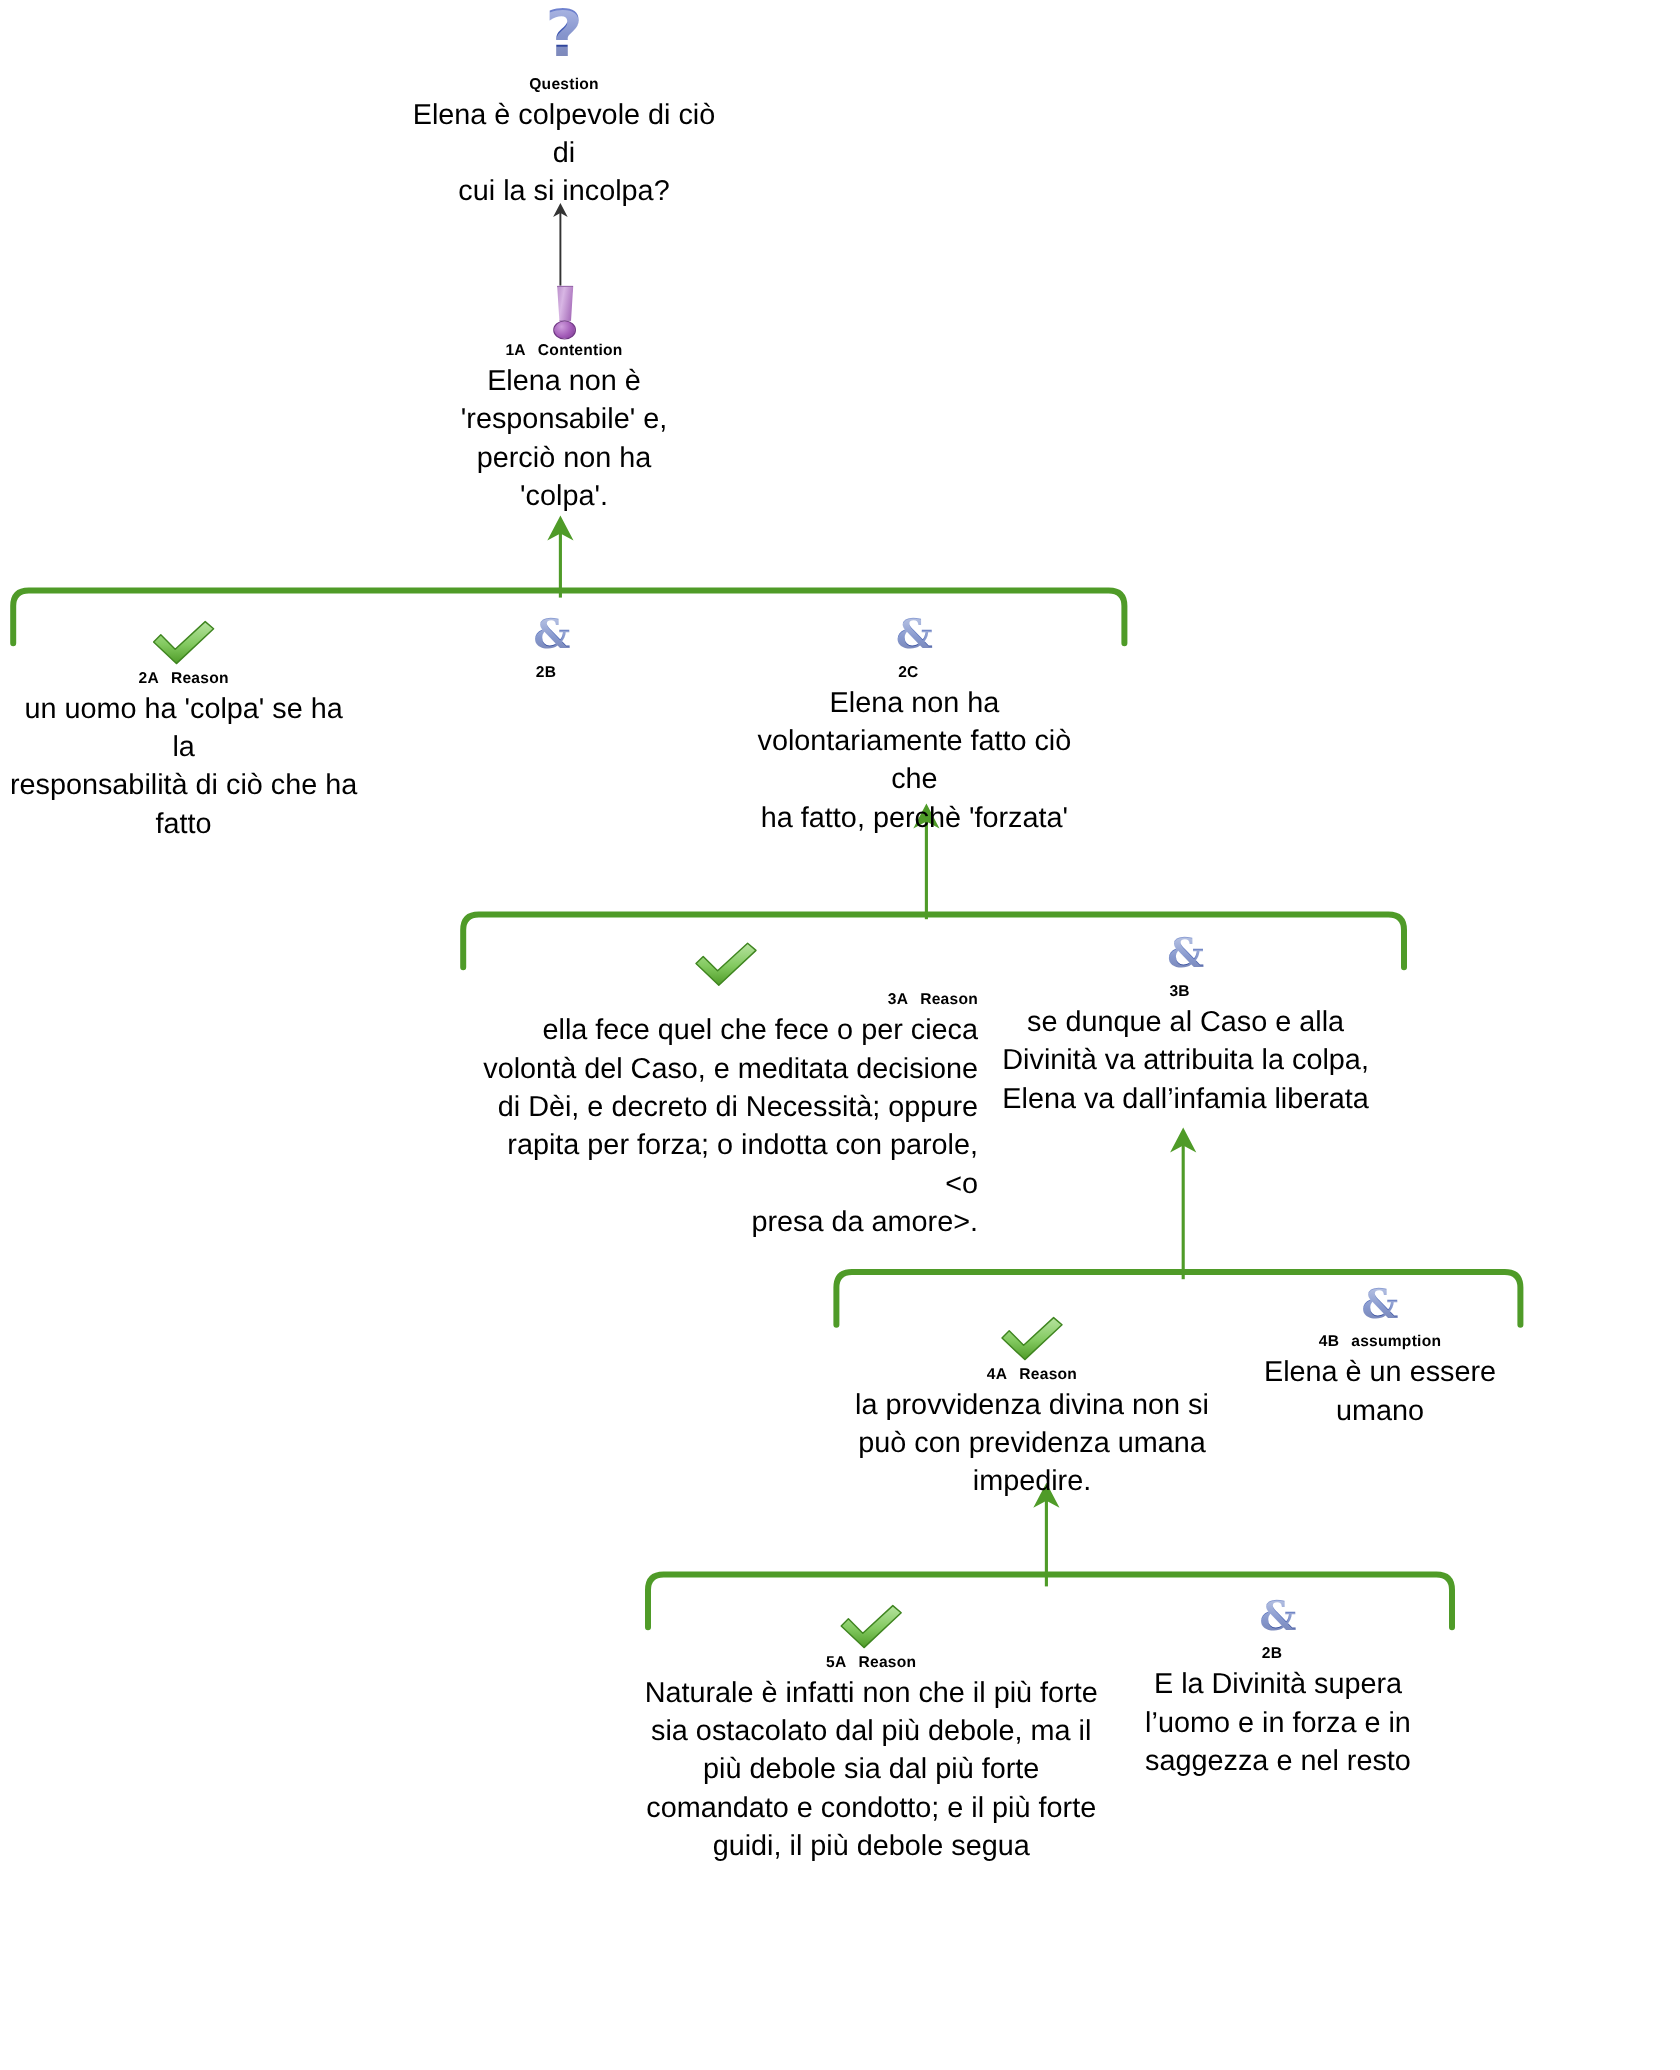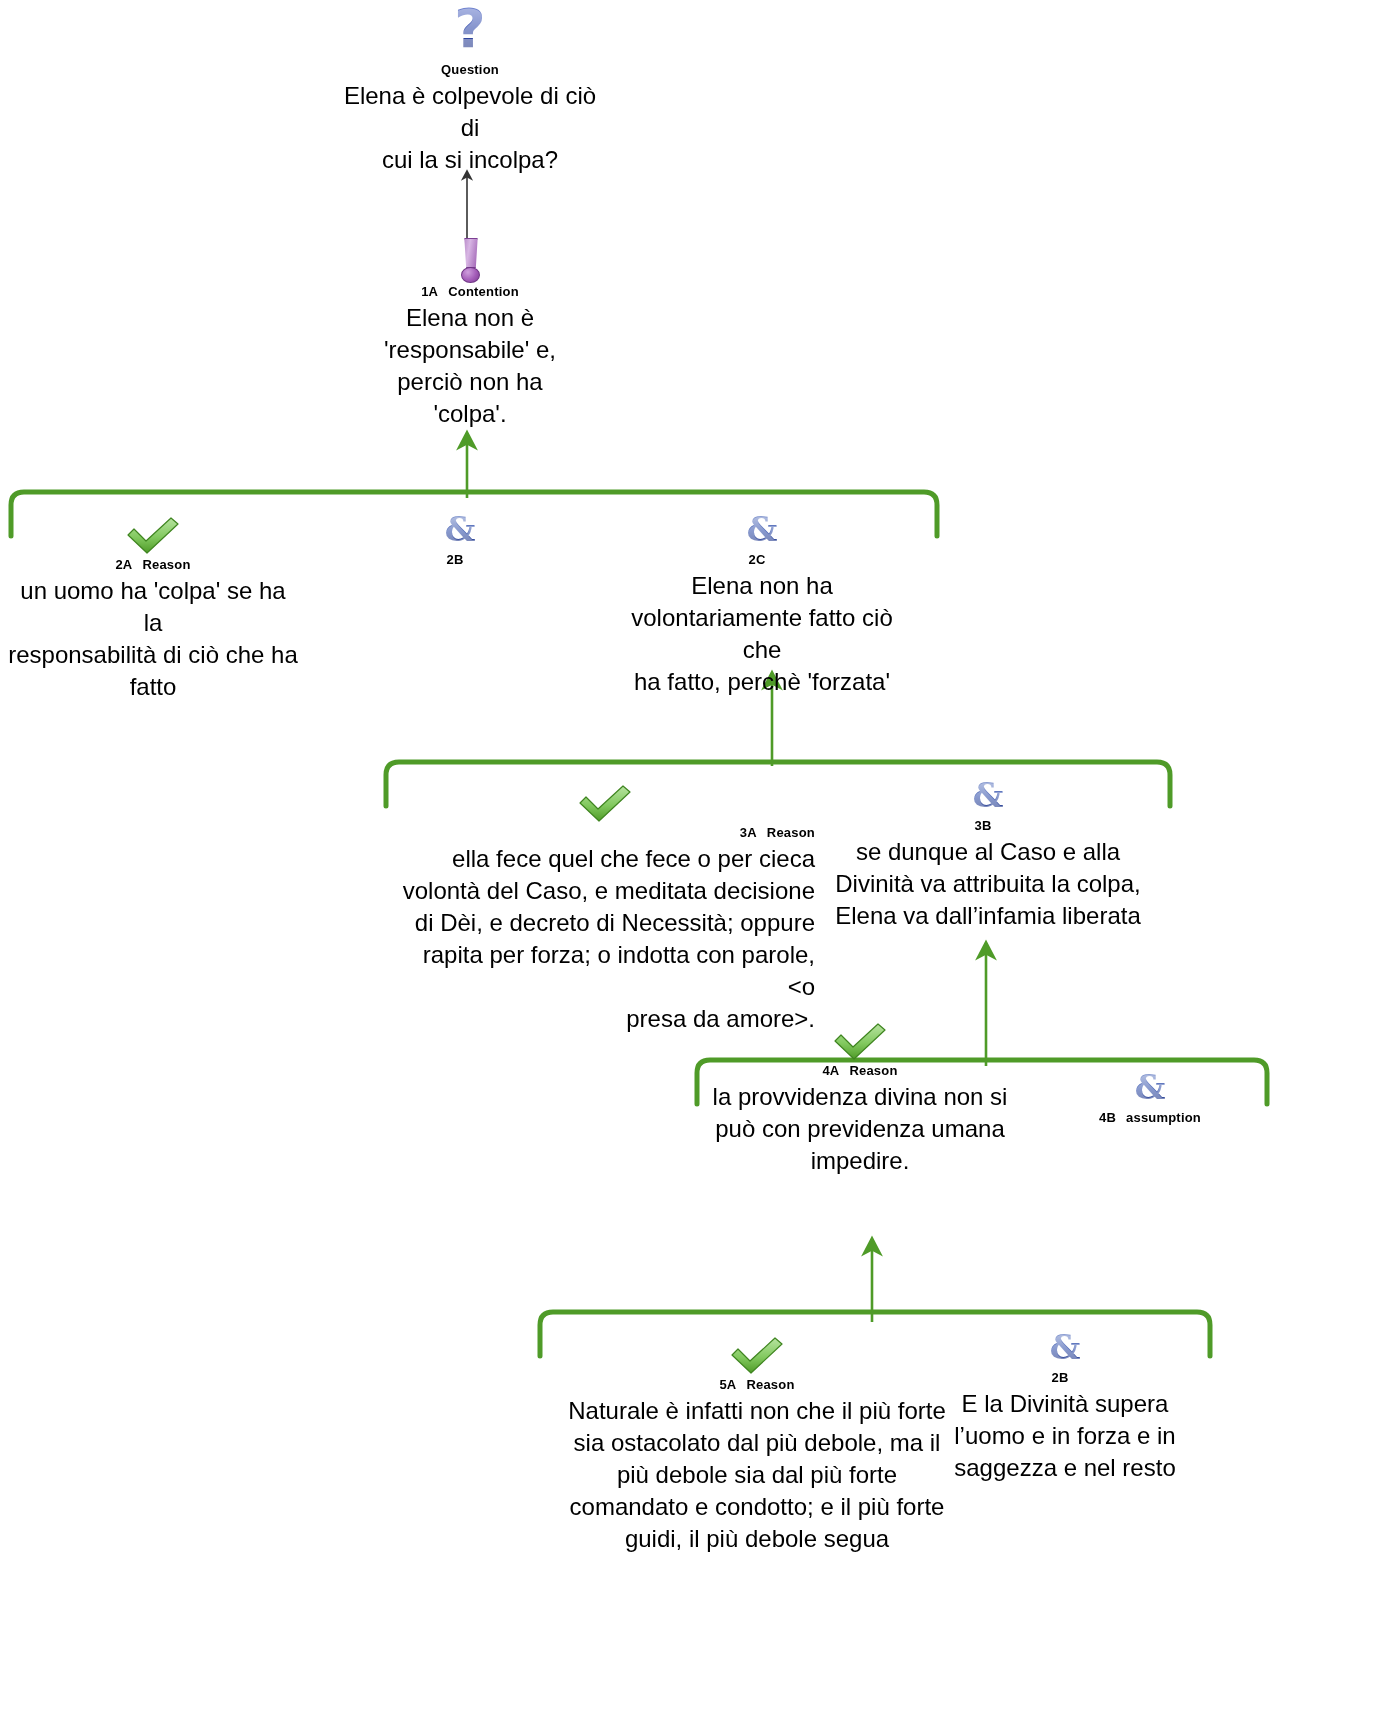--- a/index.html
+++ b/index.html
@@ -235,40 +235,42 @@
   <div class="node" style="left:828px; top:778px; width:320px;">
     <div class="node-icon icon-amp">&amp;</div>
     <div class="node-head">
       <span class="id">3B</span><span class="type"></span>
     </div>
     <div class="node-body">se dunque al Caso e alla
 Divinità va attribuita la colpa,
 Elena va dall’infamia liberata</div>
   </div>
 
-  <div class="node" style="left:710px; top:1022px; width:300px;">
+  <div class="node" style="left:710px; top:1096px; width:300px;">
     <svg class="icon-check" width="58" height="40" viewBox="0 0 58 40">
       <path d="M4,19 L10,13 L22,25 L47,2 L54,8 L23,37 Z" fill="url(#gchk)" stroke="#3f8520" stroke-width="1.2" stroke-linejoin="round"></path>
     </svg>
     <div class="node-head">
       <span class="id">4A</span><span class="type">Reason</span>
     </div>
     <div class="node-body">la provvidenza divina non si
 può con previdenza umana
 impedire.</div>
   </div>
 
   <div class="node" style="left:1030px; top:1070px; width:240px;">
     <div class="node-icon icon-amp">&amp;</div>
     <div class="node-head">
       <span class="id">4B</span><span class="type">assumption</span>
     </div>
-  </div>
-
-  <div class="node" style="left:567px; top:1336px; width:380px;">
+    <div class="node-body">Elena è un essere
+umano</div>
+  </div>
+
+  <div class="node" style="left:536px; top:1336px; width:380px;">
     <svg class="icon-check" width="58" height="40" viewBox="0 0 58 40">
       <path d="M4,19 L10,13 L22,25 L47,2 L54,8 L23,37 Z" fill="url(#gchk)" stroke="#3f8520" stroke-width="1.2" stroke-linejoin="round"></path>
     </svg>
     <div class="node-head">
       <span class="id">5A</span><span class="type">Reason</span>
     </div>
     <div class="node-body">Naturale è infatti non che il più forte
 sia ostacolato dal più debole, ma il
 più debole sia dal più forte
 comandato e condotto; e il più forte

